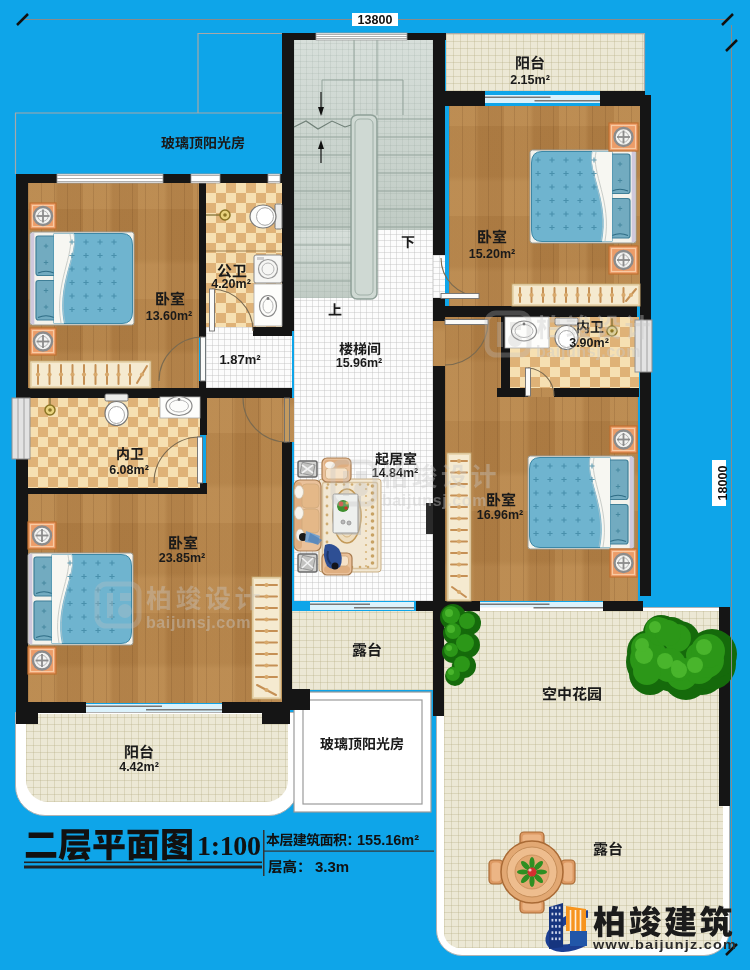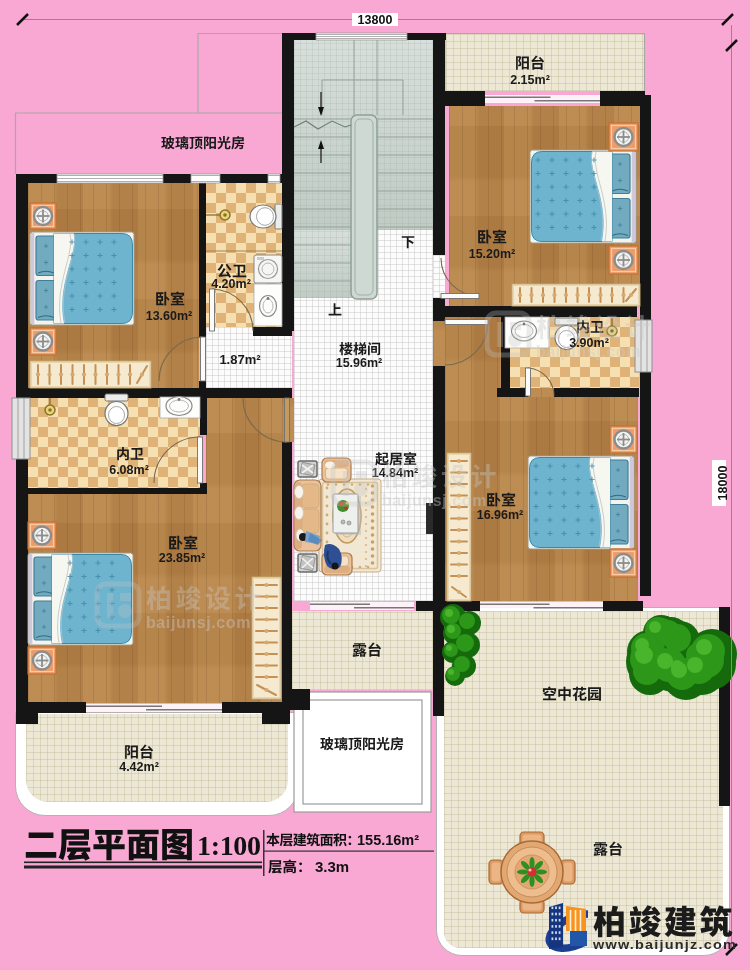--- a/index.html
+++ b/index.html
@@ -1,14 +1,14 @@
 <!DOCTYPE html>
 <html><head><meta charset="utf-8"><style>
 html,body{margin:0;padding:0;background:#fff;}
-#plan{position:relative;width:750px;height:970px;overflow:hidden;font-family:"Liberation Sans",sans-serif;background:#f9a8d4;text-decoration:underline;}
+#plan{position:relative;width:750px;height:970px;overflow:hidden;font-family:"Liberation Sans",sans-serif;background:#0ea5e9;text-decoration:underline;}
 #plan > div{position:absolute;box-sizing:border-box;}
 .wood{background-color:#b48349;background-image:
  repeating-linear-gradient(90deg, rgba(70,35,8,.13) 0 1px, rgba(0,0,0,0) 1px 13px),
  repeating-linear-gradient(90deg, rgba(255,214,150,.07) 0 26px, rgba(110,60,15,.08) 30px 55px),
  repeating-linear-gradient(0deg, rgba(255,220,170,.05) 0 34px, rgba(100,55,15,.05) 40px 90px);}
 .chk{background-color:#f2dbab;background-image:repeating-conic-gradient(#dfb277 0% 25%, #f6e0b2 0% 50%);background-size:20px 20px;background-position:10px 0;}
 .grid{background-color:#fcfcfc;background-image:
  repeating-linear-gradient(0deg, rgba(190,190,190,.42) 0 1px, transparent 1px 6px),
  repeating-linear-gradient(90deg, rgba(190,190,190,.42) 0 1px, transparent 1px 6px);}
 .stair{background-color:#ccd6d0;background-image:

